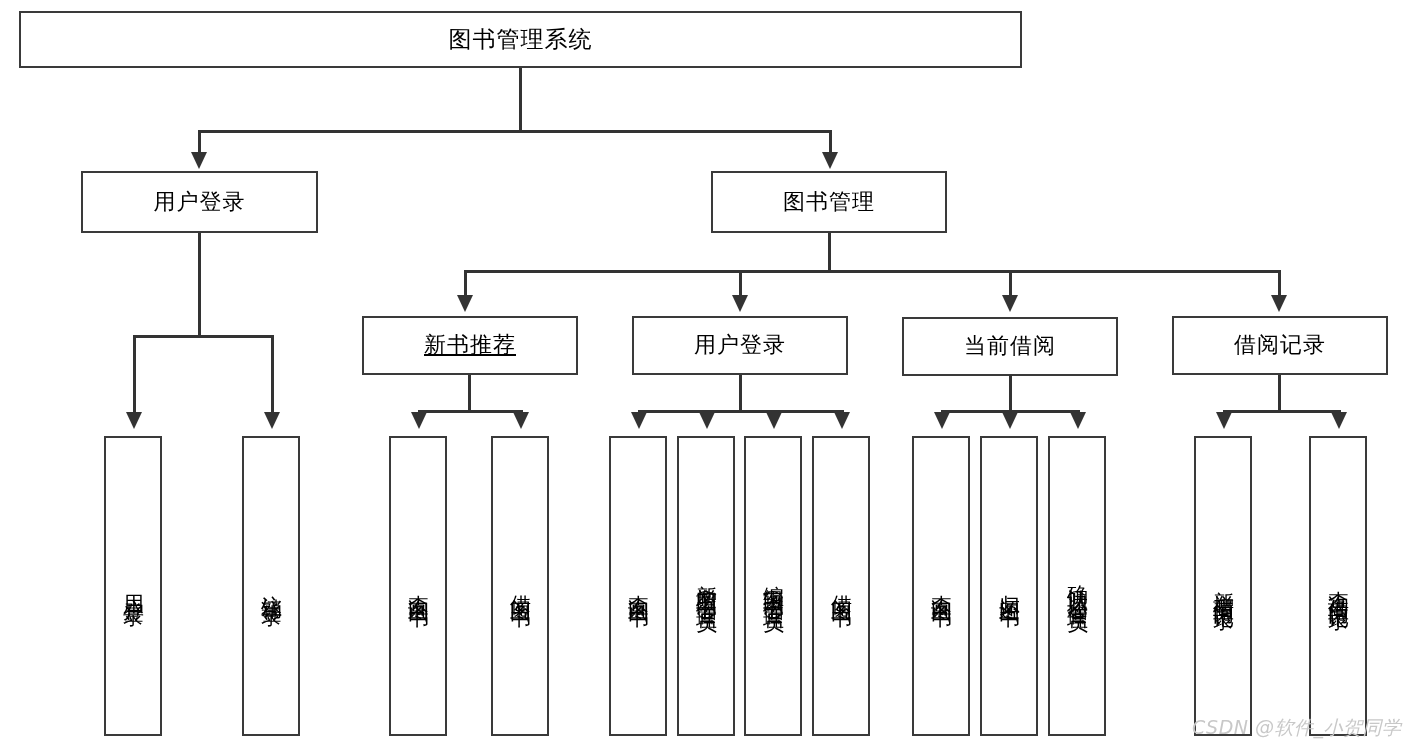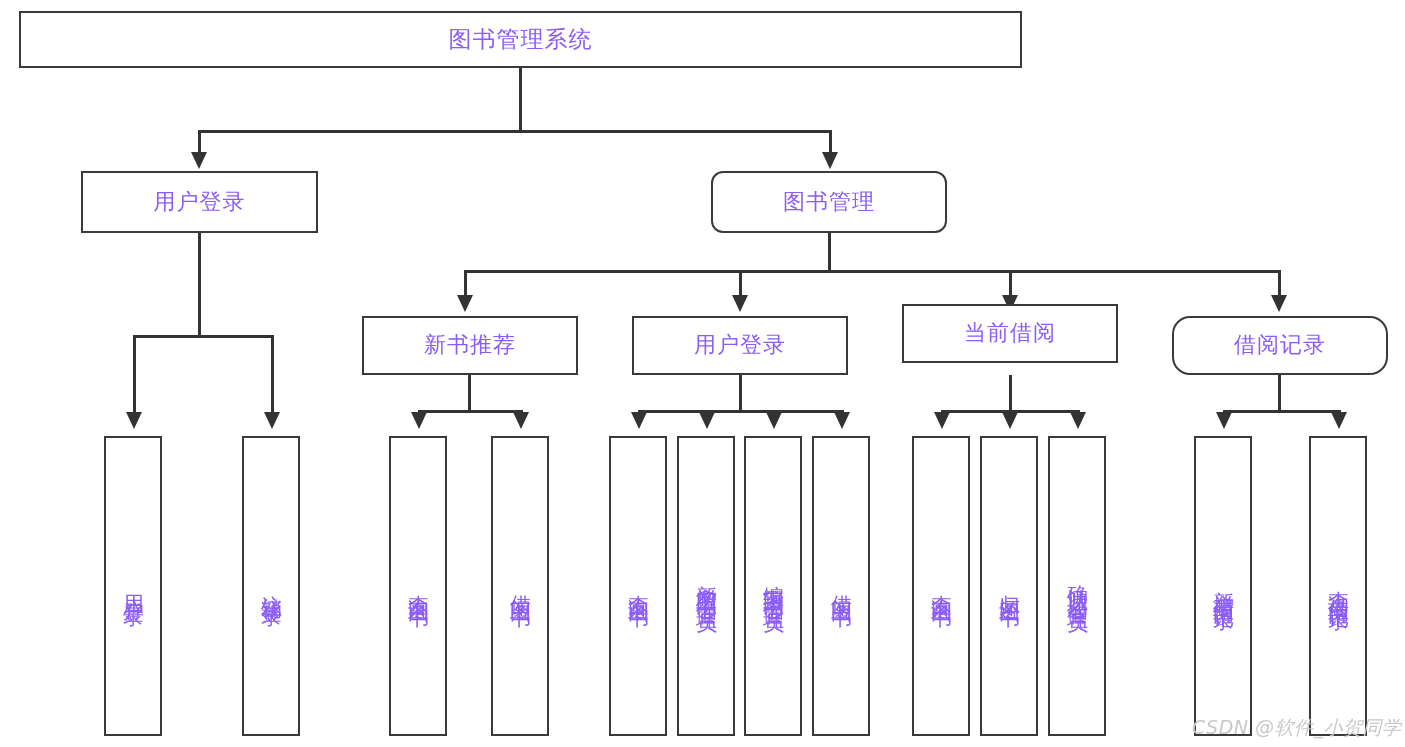--- a/index.html
+++ b/index.html
@@ -18,21 +18,21 @@
     overflow: hidden;
   }
   .node {
     position: absolute;
     box-sizing: border-box;
     border: 2.5px solid #3a3a3a;
     background: #ffffff;
     display: flex;
     align-items: center;
     justify-content: center;
-    color: #8b5cf6;
+    color: #000000;
   }
   .node.horiz {
     font-size: 22px;
     letter-spacing: 1px;
     line-height: 1.1;
   }
   .node.vert {
     writing-mode: vertical-rl;
     text-orientation: upright;
     font-size: 21px;
@@ -82,21 +82,21 @@
   <div class="ln h" style="left:198px; top:130px; width:633px;"></div>
 
   <div class="ln v" style="left:198px; top:130px; height:26px;"></div>
   <div class="arrow" style="left:191px; top:152px;"></div>
   <div class="ln v" style="left:829px; top:130px; height:26px;"></div>
   <div class="arrow" style="left:822px; top:152px;"></div>
 
   <div class="node horiz" style="left:81px; top:171px; width:237px; height:62px;">
     <span>用户登录</span>
   </div>
-  <div class="node horiz" style="left:711px; top:171px; width:236px; height:62px;border-radius:12px;">
+  <div class="node horiz" style="left:711px; top:171px; width:236px; height:62px;">
     <span>图书管理</span>
   </div>
 
   <div class="ln v" style="left:198px; top:233px; height:102px;"></div>
   <div class="ln h" style="left:133px; top:335px; width:140px;"></div>
   <div class="ln v" style="left:133px; top:335px; height:80px;"></div>
   <div class="arrow" style="left:126px; top:412px;"></div>
   <div class="ln v" style="left:271px; top:335px; height:80px;"></div>
   <div class="arrow" style="left:264px; top:412px;"></div>
 
@@ -104,30 +104,30 @@
   <div class="ln h" style="left:464px; top:270px; width:816px;"></div>
   <div class="ln v" style="left:464px; top:270px; height:28px;"></div>
   <div class="arrow" style="left:457px; top:295px;"></div>
   <div class="ln v" style="left:739px; top:270px; height:28px;"></div>
   <div class="arrow" style="left:732px; top:295px;"></div>
   <div class="ln v" style="left:1009px; top:270px; height:28px;"></div>
   <div class="arrow" style="left:1002px; top:295px;"></div>
   <div class="ln v" style="left:1278px; top:270px; height:28px;"></div>
   <div class="arrow" style="left:1271px; top:295px;"></div>
 
-  <div class="node horiz" style="left:362px; top:316px; width:216px; height:59px;">
+  <div class="node horiz" style="left:362px; top:316px; width:216px; height:59px;text-decoration:underline;">
     <span>新书推荐</span>
   </div>
   <div class="node horiz" style="left:632px; top:316px; width:216px; height:59px;">
     <span>用户登录</span>
   </div>
-  <div class="node horiz" style="left:902px; top:304px; width:216px; height:59px;">
+  <div class="node horiz" style="left:902px; top:317px; width:216px; height:59px;">
     <span>当前借阅</span>
   </div>
-  <div class="node horiz" style="left:1172px; top:316px; width:216px; height:59px;border-radius:18px;">
+  <div class="node horiz" style="left:1172px; top:316px; width:216px; height:59px;">
     <span>借阅记录</span>
   </div>
 
   <div class="ln v" style="left:468px; top:375px; height:35px;"></div>
   <div class="ln h" style="left:418px; top:410px; width:104px;"></div>
   <div class="ln v" style="left:418px; top:410px; height:6px;"></div>
   <div class="arrow" style="left:411px; top:412px;"></div>
   <div class="ln v" style="left:520px; top:410px; height:6px;"></div>
   <div class="arrow" style="left:513px; top:412px;"></div>
 

